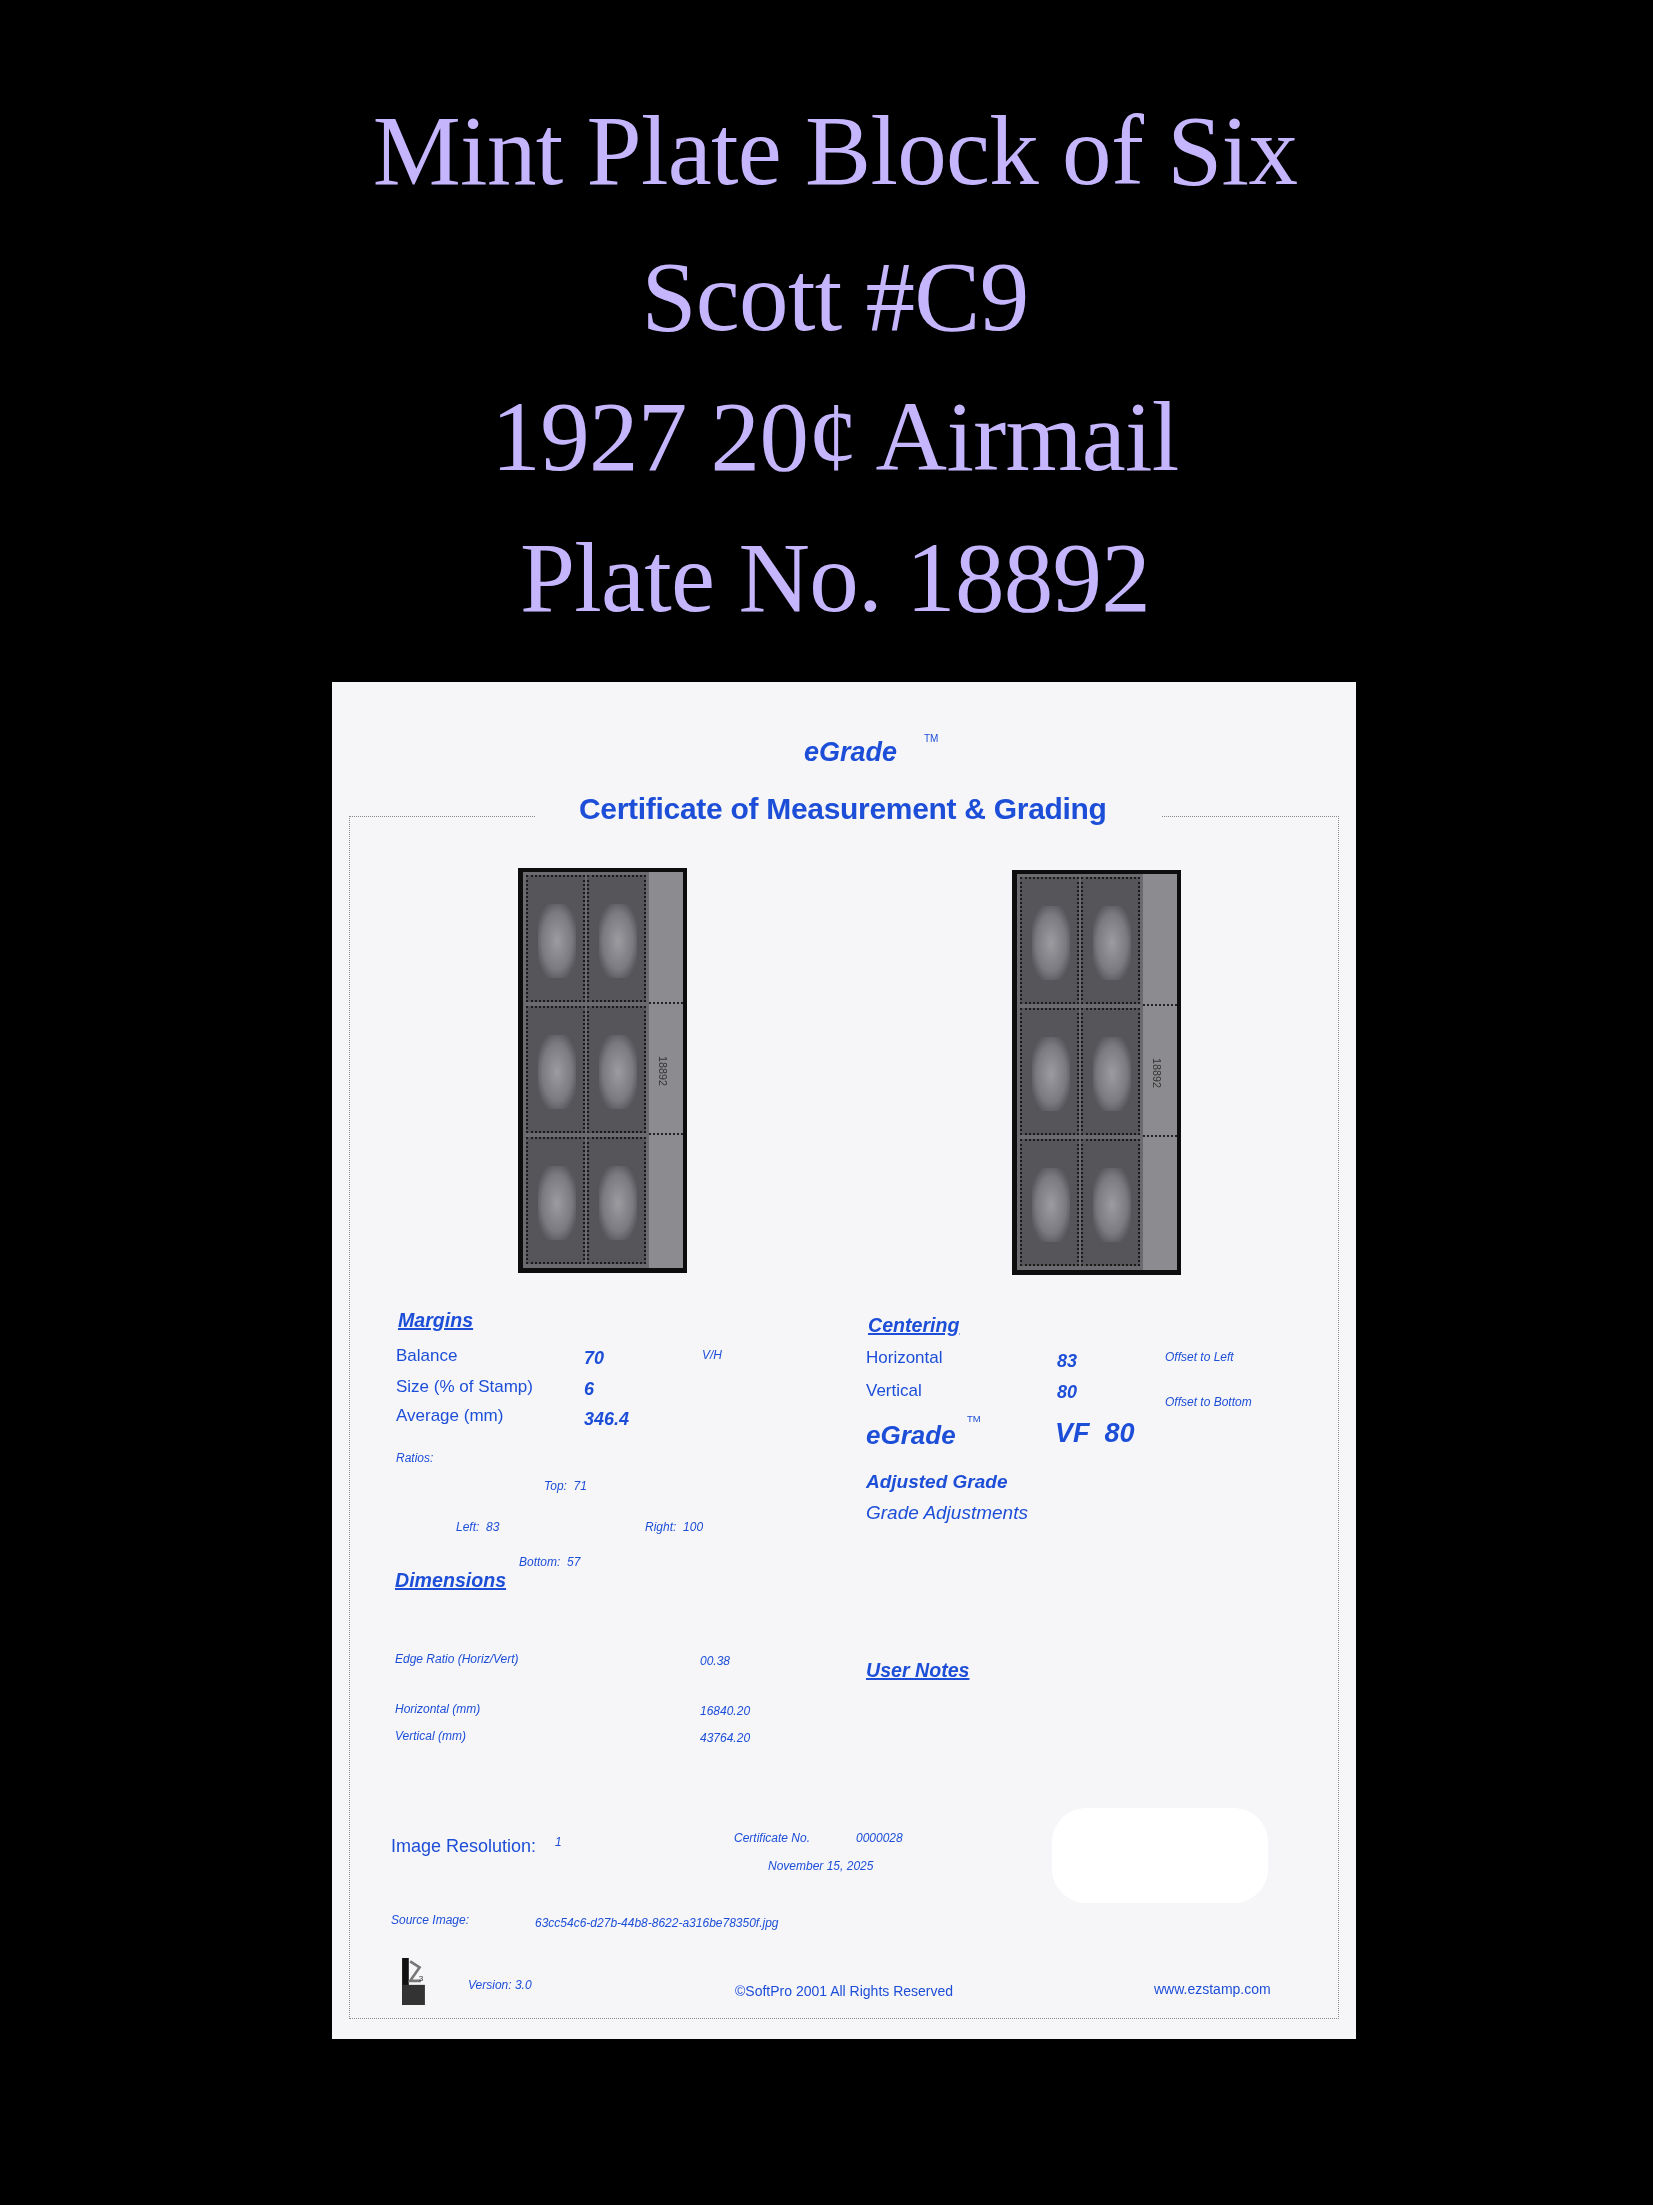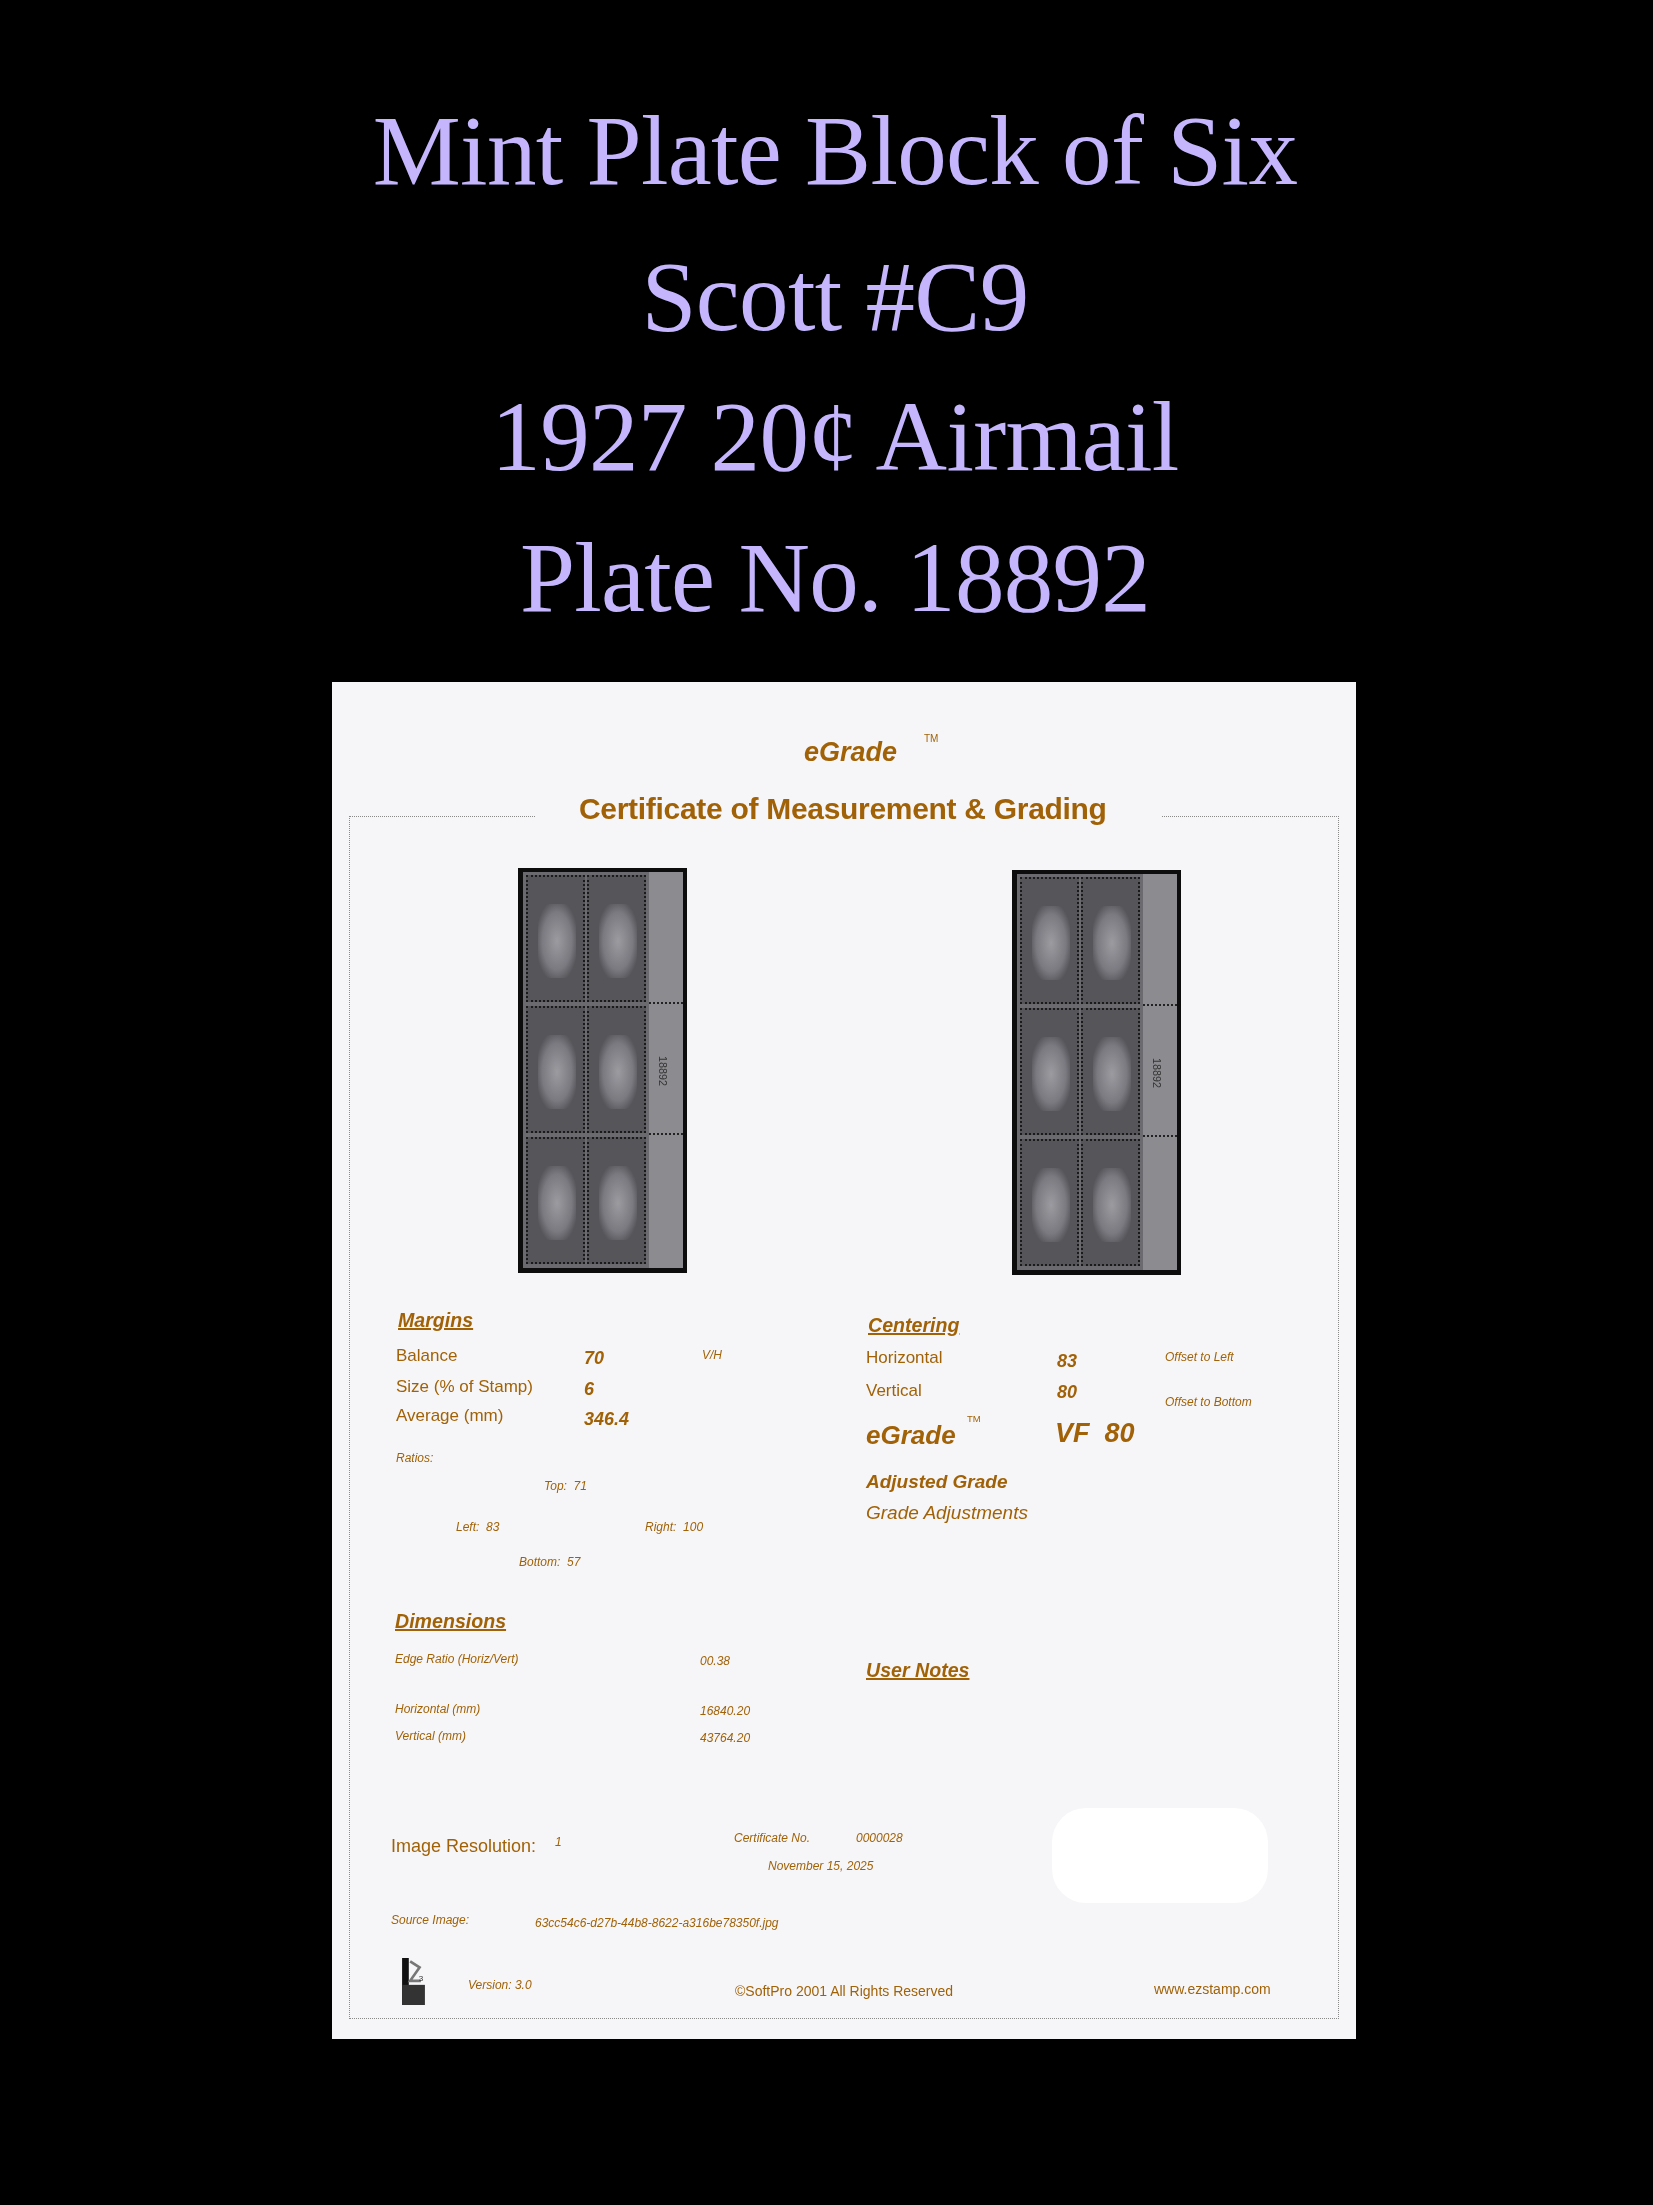--- a/index.html
+++ b/index.html
@@ -12,21 +12,21 @@
     .hero-1 { top: 101px; }
     .hero-2 { top: 247px; }
     .hero-3 { top: 387px; }
     .hero-4 { top: 528px; }
 
     .paper { position: absolute; left: 332px; top: 682px; width: 1024px; height: 1357px; background: #f6f6f8; }
     .frame { position: absolute; left: 17px; top: 134px; width: 990px; height: 1203px;
       border: 1.4px dotted #8a8a8a; box-sizing: border-box; }
     .title-mask { position: absolute; left: 203px; top: 123px; width: 627px; height: 27px; background: #f6f6f8; }
 
-    .abs { position: absolute; white-space: nowrap; color: #a16207; }
+    .abs { position: absolute; white-space: nowrap; color: #1d4ed8; }
     .egrade-top { left: 472px; top: 55px; font-size: 27px; font-weight: bold; font-style: italic; }
     .tm-top { left: 592px; top: 51px; font-size: 10px; }
     .cert-title { left: 227px; top: 110px; font-size: 30px; font-weight: bold; letter-spacing: -0.3px; margin-left: 20px; }
 
     .stamp-block { position: absolute; width: 169px; height: 405px; background: #0d0d0d; }
     .stamp-grid { position: absolute; left: 5.4px; top: 4px; width: 159px; height: 396px; background: #6a6a6f; }
     .stamp { position: absolute; width: 59px; height: 127px; background: #55555a; border: 2px dotted #1a1a1a;
       box-sizing: border-box; }
     .stamp .cen { position: absolute; left: 9.5px; top: 27px; width: 38px; height: 74px;
       background: radial-gradient(ellipse at center, #9b9ba0 0%, #7a7a80 55%, #55555a 80%); border-radius: 30%; }
@@ -153,21 +153,21 @@
   <div class="abs lbl" style="left:534px; top:699px;">Vertical</div>
   <div class="abs val-b" style="left:725px; top:700px;">80</div>
   <div class="abs small" style="left:833px; top:700px;margin-top:13px;">Offset to Bottom</div>
 
   <div class="abs egrade-mid" style="left:534px; top:738px;">eGrade</div>
   <div class="abs" style="left:635px; top:731px; font-size:9.5px;">TM</div>
   <div class="abs grade-big" style="left:723px; top:736px; white-space:pre;">VF  80</div>
   <div class="abs adj" style="left:534px; top:789px;">Adjusted Grade</div>
   <div class="abs adj2" style="left:534px; top:820px;">Grade Adjustments</div>
 
-  <div class="abs sec-head" style="left:63px; top:928px;">Dimensions</div>
+  <div class="abs sec-head" style="left:63px; top:887px;">Dimensions</div>
   <div class="abs small" style="left:63px; top:970px;">Edge Ratio (Horiz/Vert)</div>
   <div class="abs small" style="left:368px; top:972px;">00.38</div>
   <div class="abs small" style="left:63px; top:1020px;">Horizontal (mm)</div>
   <div class="abs small" style="left:368px; top:1022px;">16840.20</div>
   <div class="abs small" style="left:63px; top:1047px;">Vertical (mm)</div>
   <div class="abs small" style="left:368px; top:1049px;">43764.20</div>
 
   <div class="abs sec-head" style="left:534px; top:977px;">User Notes</div>
 
   <div class="abs lbl" style="left:59px; top:1154px; font-size:18px;">Image Resolution:</div>

